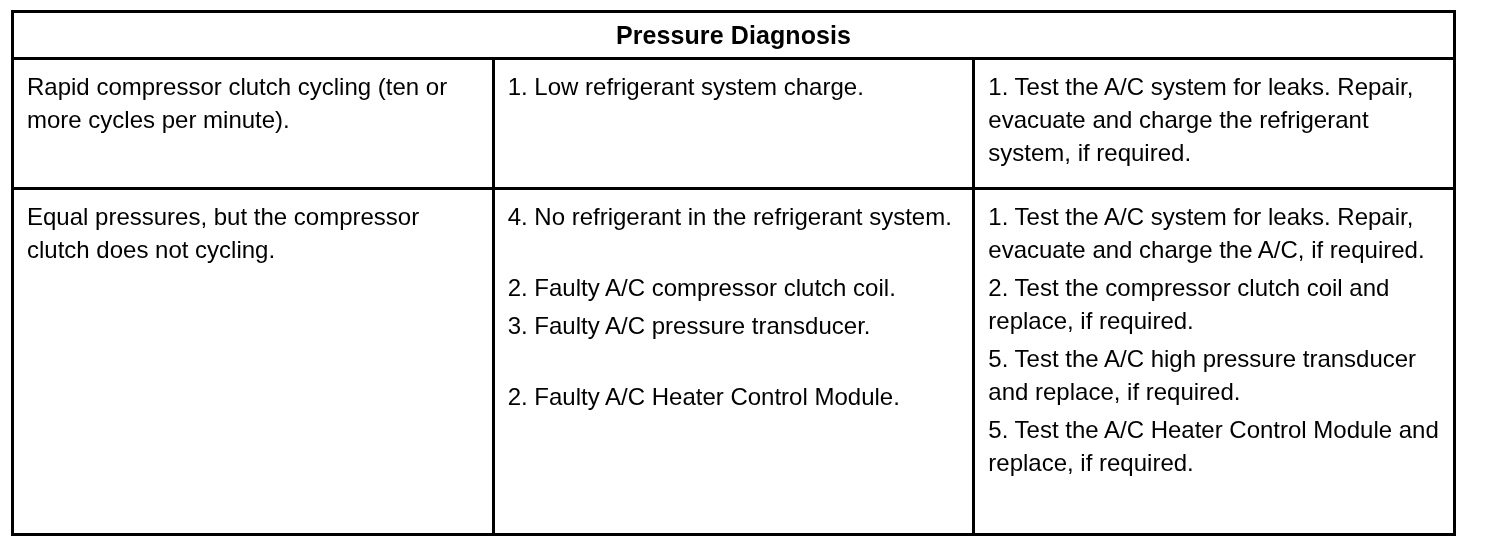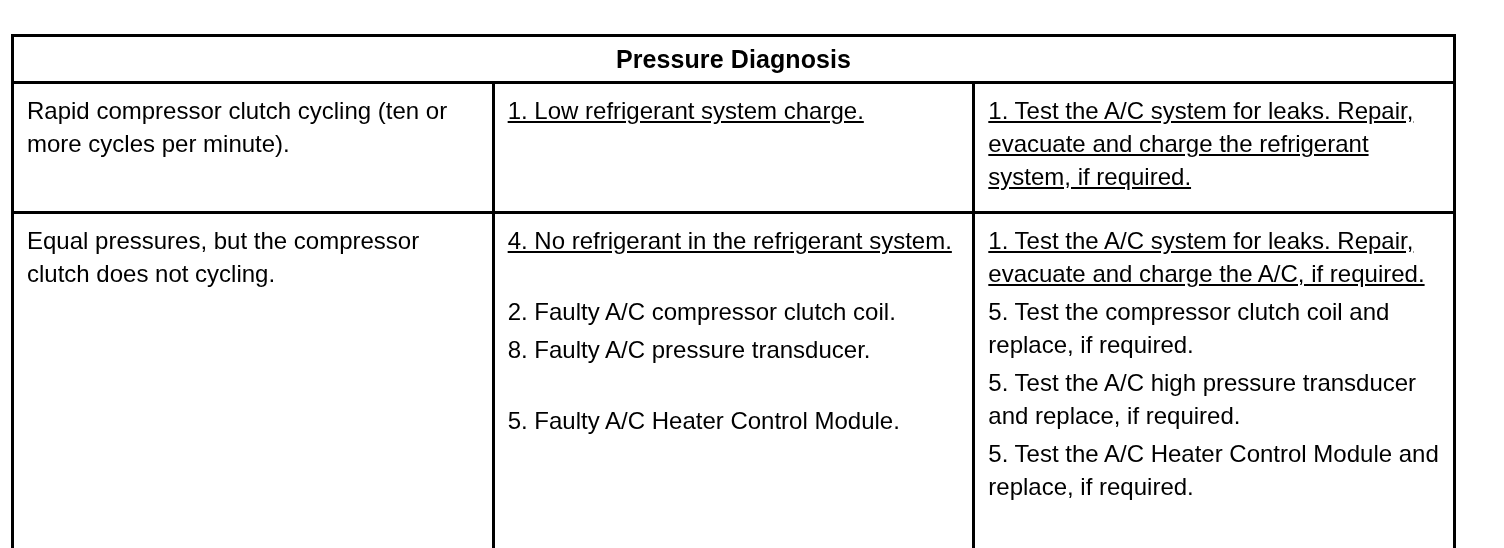--- a/index.html
+++ b/index.html
@@ -13,21 +13,20 @@
     font-family: "Liberation Sans", sans-serif;
     color: #000000;
     overflow: hidden;
   }
 
   .page {
     position: relative;
     width: 1504px;
     height: 465px;
     background: #ffffff;
-    margin-top: 24px;
   }
 
   .diag-table {
     position: absolute;
     left: 11px;
     top: 10px;
     width: 1445px;
     height: 526px;
     border: 3px solid #000000;
     border-collapse: collapse;
@@ -66,21 +65,21 @@
 
   .row-1 .cell-body { min-height: 104px; }
   .row-2 .cell-body { min-height: 318px; }
 
   .item {
     margin: 0;
     padding: 0;
   }
 
   
-  .gap-none  { margin-top: 0; text-decoration: underline; }
+  .gap-none  { margin-top: 0; }
   .gap-small { margin-top: 5px; }
   .gap-large { margin-top: 38px; }
 
   .symptom-text { margin: 0; }
 </style>
 </head>
 <body>
 
 <div class="page">
 
@@ -113,28 +112,28 @@
       <tr class="row-2">
         <td class="col-1">
           <div class="cell-body">
             <p class="symptom-text">Equal pressures, but the compressor clutch does not cycling.</p>
           </div>
         </td>
         <td class="col-2">
           <div class="cell-body">
             <p class="item gap-none">4. No refrigerant in the refrigerant system.</p>
             <p class="item gap-large">2. Faulty A/C compressor clutch coil.</p>
-            <p class="item gap-small">8. Faulty A/C pressure transducer.</p>
-            <p class="item gap-large">5. Faulty A/C Heater Control Module.</p>
+            <p class="item gap-small">3. Faulty A/C pressure transducer.</p>
+            <p class="item gap-large">2. Faulty A/C Heater Control Module.</p>
           </div>
         </td>
         <td class="col-3">
           <div class="cell-body">
             <p class="item gap-none">1. Test the A/C system for leaks. Repair, evacuate and charge the A/C, if required.</p>
-            <p class="item gap-small">5. Test the compressor clutch coil and replace, if required.</p>
+            <p class="item gap-small">2. Test the compressor clutch coil and replace, if required.</p>
             <p class="item gap-small">5. Test the A/C high pressure transducer and replace, if required.</p>
             <p class="item gap-small">5. Test the A/C Heater Control Module and replace, if required.</p>
           </div>
         </td>
       </tr>
 
     </tbody>
   </table>
 
 </div>

